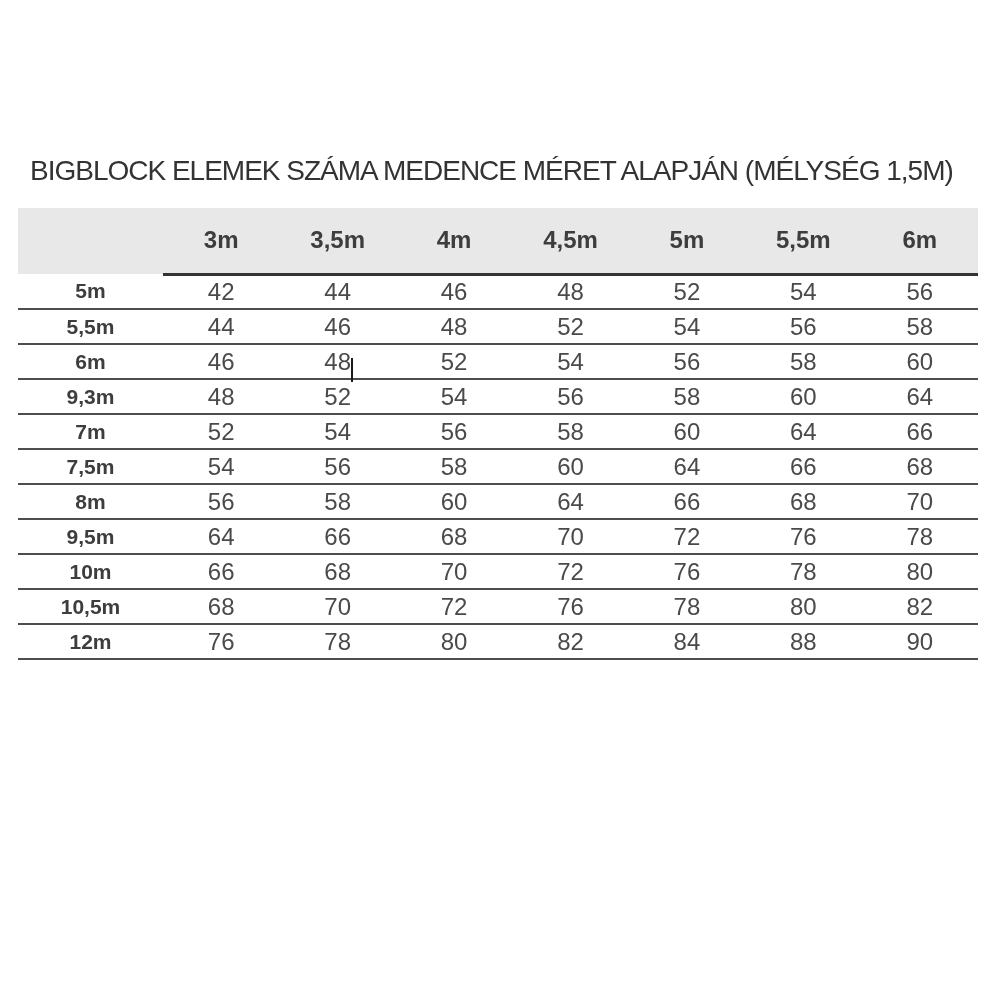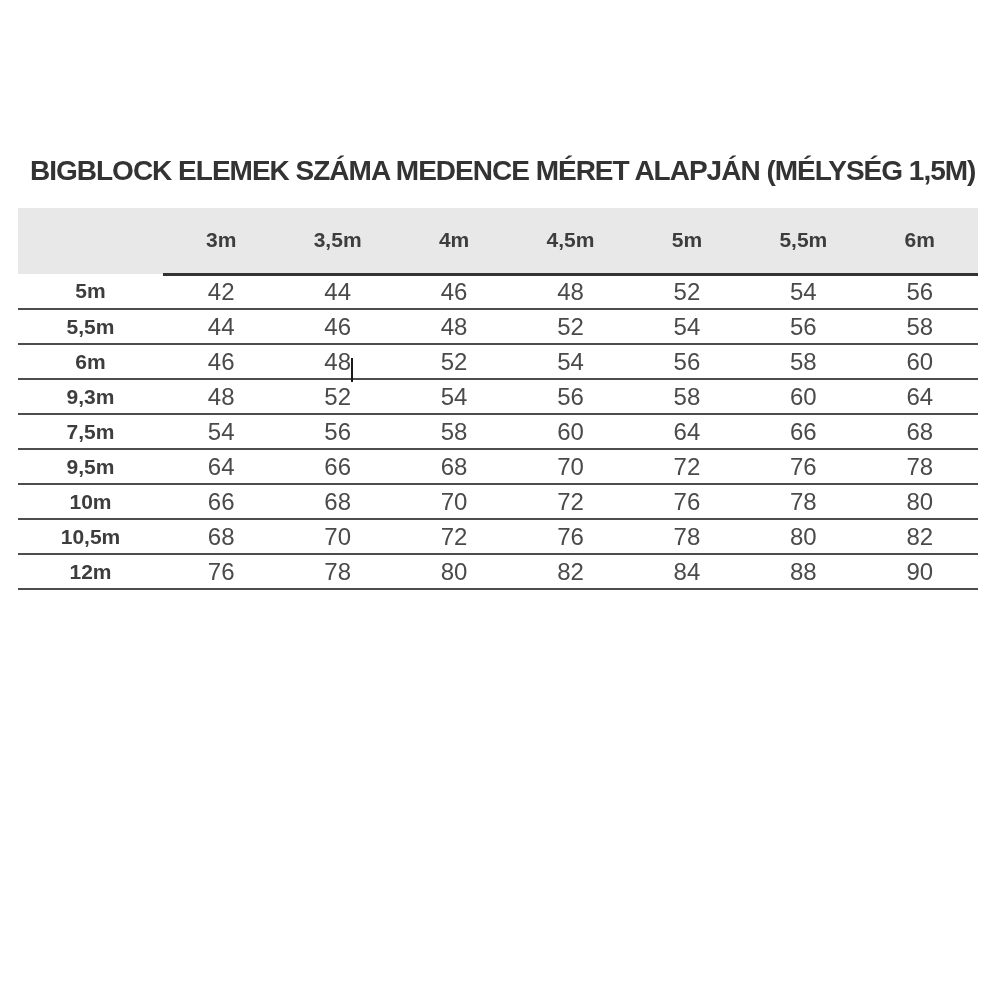--- a/index.html
+++ b/index.html
@@ -9,39 +9,39 @@
     font-family: "Liberation Sans", "DejaVu Sans", sans-serif;
     overflow: hidden;
     position: relative;
   }
   .page-title {
     position: absolute;
     left: 30px;
     top: 153px;
     width: 952px;
     font-size: 28px;
-    font-weight: bold;
+    font-weight: normal;
     letter-spacing: -1px;
     line-height: 36px;
     color: #333333;
     white-space: nowrap;
   }
   table.size-table {
     position: absolute;
     left: 18px;
     top: 208px;
     width: 960px;
     border-collapse: collapse;
     table-layout: fixed;
   }
   table.size-table col.label-col { width: 145px; }
   table.size-table thead th {
     height: 66px;
     background: #e8e8e8;
-    font-size: 21px;
+    font-size: 24px;
     font-weight: bold;
     color: #3d3d3d;
     text-align: center;
     vertical-align: middle;
   }
   table.size-table thead th.data-h {
     border-bottom: 3px solid #333333;
   }
   table.size-table tbody td,
   table.size-table tbody th {
@@ -126,28 +126,48 @@
         <th class="row-label">9,3m</th>
         <td>48</td>
         <td>52</td>
         <td>54</td>
         <td>56</td>
         <td>58</td>
         <td>60</td>
         <td>64</td>
       </tr>
       <tr>
+        <th class="row-label">7m</th>
+        <td>52</td>
+        <td>54</td>
+        <td>56</td>
+        <td>58</td>
+        <td>60</td>
+        <td>64</td>
+        <td>66</td>
+      </tr>
+      <tr>
         <th class="row-label">7,5m</th>
         <td>54</td>
         <td>56</td>
         <td>58</td>
         <td>60</td>
         <td>64</td>
         <td>66</td>
         <td>68</td>
+      </tr>
+      <tr>
+        <th class="row-label">8m</th>
+        <td>56</td>
+        <td>58</td>
+        <td>60</td>
+        <td>64</td>
+        <td>66</td>
+        <td>68</td>
+        <td>70</td>
       </tr>
       <tr>
         <th class="row-label">9,5m</th>
         <td>64</td>
         <td>66</td>
         <td>68</td>
         <td>70</td>
         <td>72</td>
         <td>76</td>
         <td>78</td>

